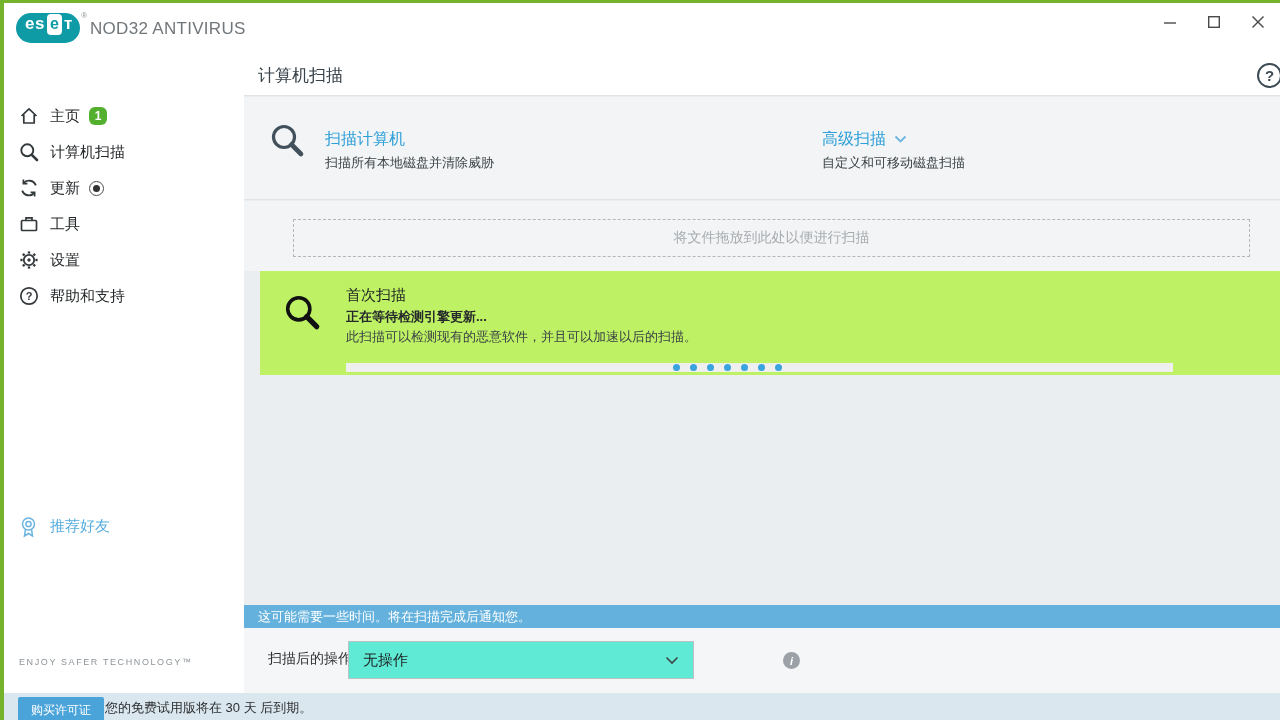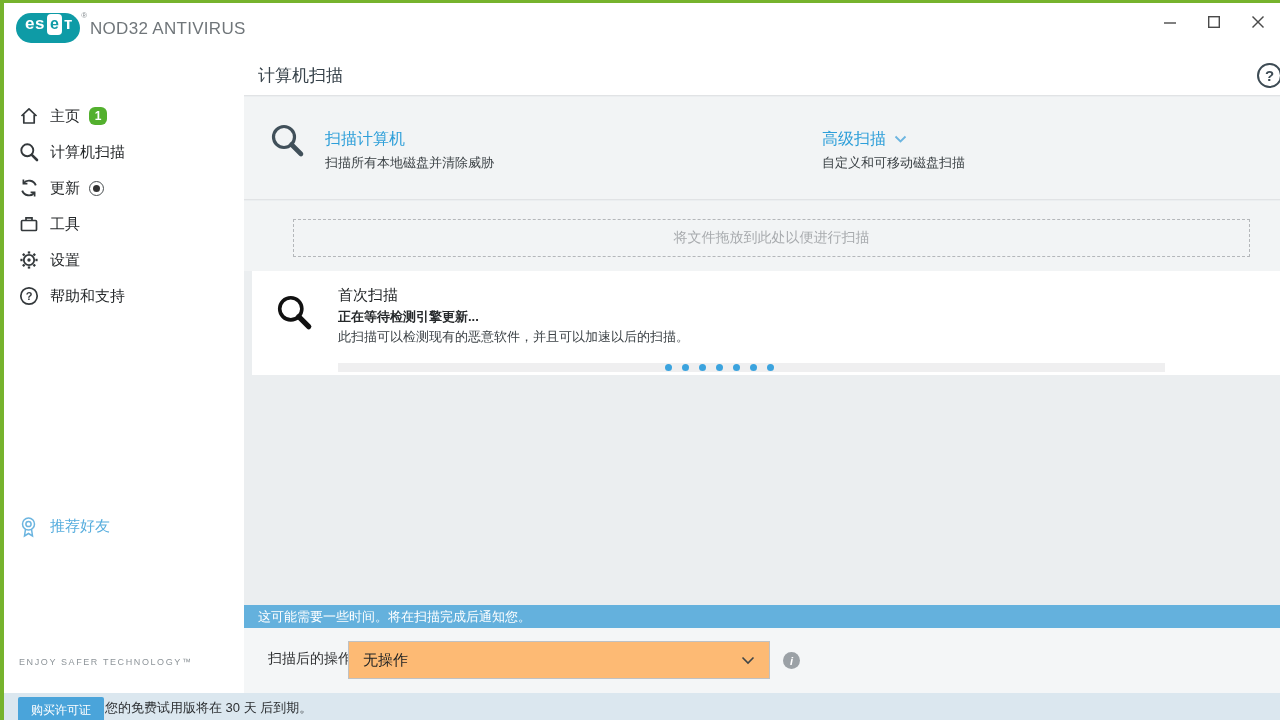--- a/index.html
+++ b/index.html
@@ -73,39 +73,39 @@
   .advanced-block { position:absolute; left:578px; top:32px; }
   .adv-chevron { margin-left:8px; display:inline-flex; }
 
   .drop-section { position:absolute; left:0; top:146px; right:0; height:70px; background:#f2f4f5; }
   .dropzone {
     position:absolute; left:49px; right:30px; top:18px; height:38px;
     border:1.5px dashed #b4b7ba; display:flex; align-items:center; justify-content:center;
   }
   .dropzone-text { font-size:14px; color:#a8abae; }
 
-  .firstscan-section { position:absolute; left:8px; top:216px; right:0; height:104px; background:#ffffff; }
+  .firstscan-section { position:absolute; left:16px; top:216px; right:0; height:104px; background:#bef264; }
   .fs-icon { position:absolute; left:24px; top:23px; }
   .fs-texts { position:absolute; left:86px; top:15px; }
   .fs-title { font-size:15px; color:#1e2123; }
   .fs-status { font-size:13px; font-weight:bold; color:#26292b; margin-top:3px; }
   .fs-desc { font-size:13px; color:#3c4246; margin-top:2px; }
   .progress-track { position:absolute; left:86px; top:92px; width:827px; height:9px; background:#efeff0; }
   .dot { position:absolute; top:1px; width:7px; height:7px; border-radius:50%; background:#3ba3de; }
 
   .notify-bar {
     position:absolute; left:0; top:550px; right:0; height:23px; background:#64b1dd;
     display:flex; align-items:center; padding-left:14px;
   }
   .notify-text { color:#fff; font-size:13px; }
 
   .action-area { position:absolute; left:0; top:573px; right:0; bottom:0; background:#f4f6f7; }
   .action-label { position:absolute; left:16px; width:96px; top:22px; text-align:left; padding-left:8px; font-size:14px; color:#2f3133; }
   .select-box {
-    position:absolute; left:104px; top:13px; width:422px; height:38px; background:#fdba74;
+    position:absolute; left:104px; top:13px; width:346px; height:38px; background:#5eead4;
     border:1px solid #bfc1c3; display:flex; align-items:center; padding:0 14px; cursor:pointer;
   }
   .select-value { font-size:15px; color:#1e2123; flex:1; }
   .info-circle {
     position:absolute; left:539px; top:24px; width:17px; height:17px; border-radius:50%;
     background:#9ba1a6; color:#fff; font-size:11px; font-weight:bold;
     display:flex; align-items:center; justify-content:center; font-style:italic; cursor:pointer;
   }
 
   

